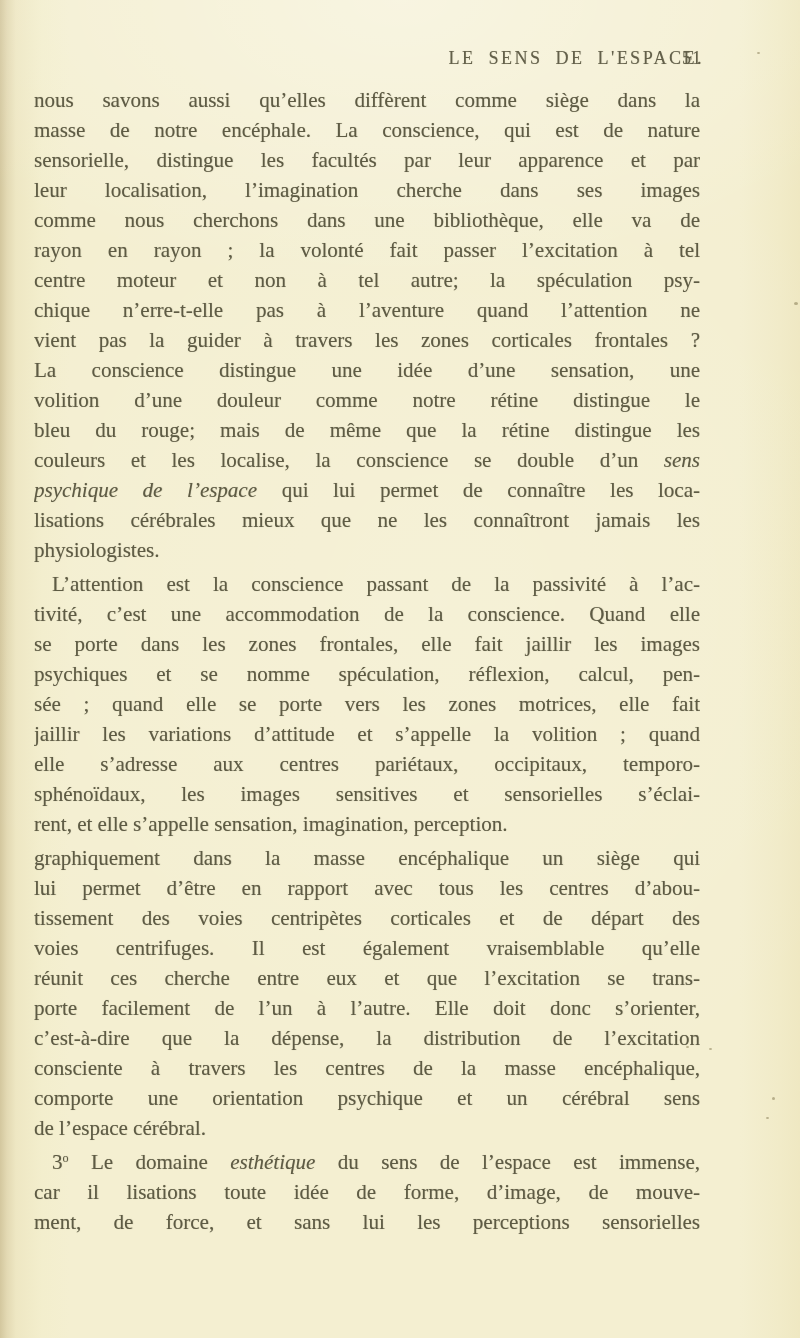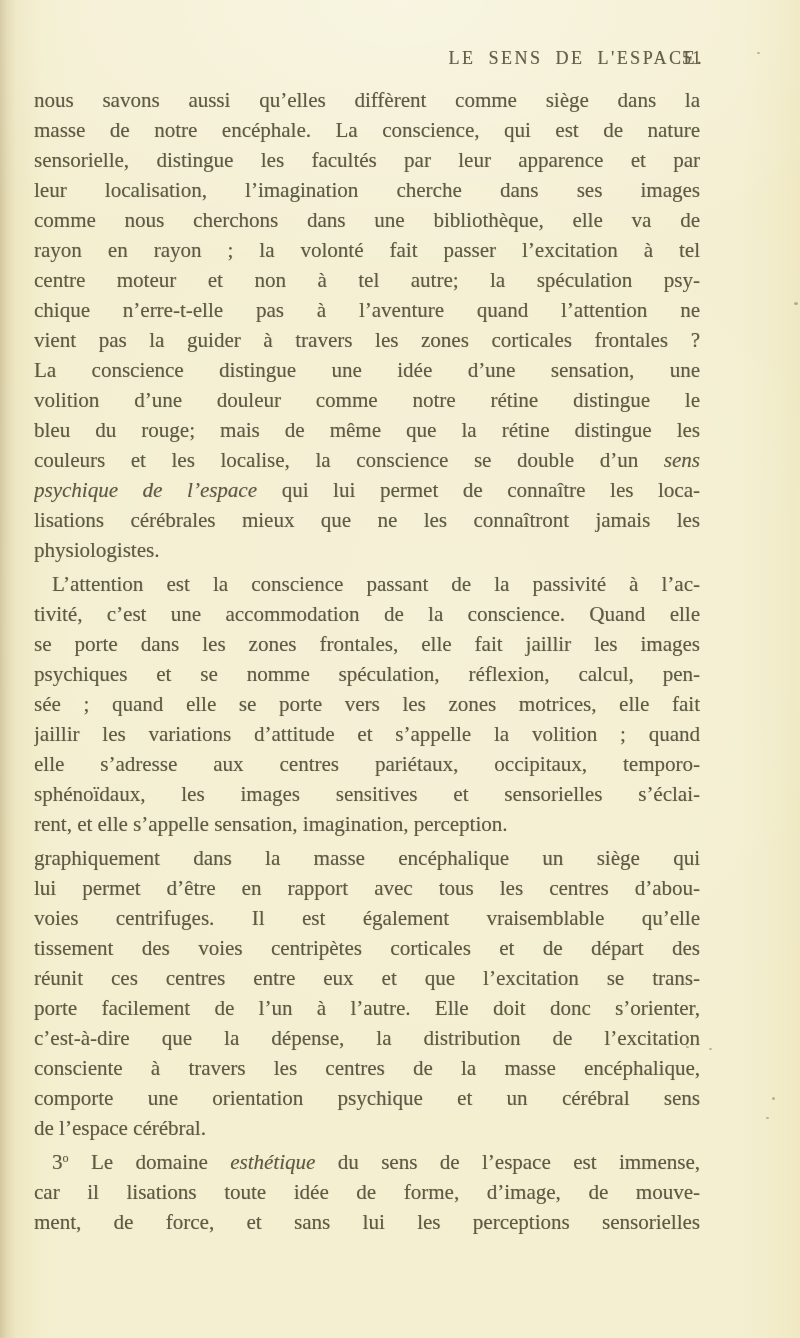--- a/index.html
+++ b/index.html
@@ -107,23 +107,23 @@
         <div class="line"><span>psychiques et se nomme spéculation, réflexion, calcul, pen-</span></div>
         <div class="line"><span>sée ; quand elle se porte vers les zones motrices, elle fait</span></div>
         <div class="line"><span>jaillir les variations d’attitude et s’appelle la volition ; quand</span></div>
         <div class="line"><span>elle s’adresse aux centres pariétaux, occipitaux, temporo-</span></div>
         <div class="line"><span>sphénoïdaux, les images sensitives et sensorielles s’éclai-</span></div>
         <div class="line endline"><span>rent, et elle s’appelle sensation, imagination, perception.</span></div>
       </div>
       <div class="paragraph">
         <div class="line"><span>graphiquement dans la masse encéphalique un siège qui</span></div>
         <div class="line"><span>lui permet d’être en rapport avec tous les centres d’abou-</span></div>
+        <div class="line"><span>tissement des voies centripètes corticales et de départ des</span></div>
         <div class="line"><span>voies centrifuges. Il est également vraisemblable qu’elle</span></div>
-        <div class="line"><span>tissement des voies centripètes corticales et de départ des</span></div>
-        <div class="line"><span>réunit ces centres entre eux et que l’excitation se trans-</span></div>
+        <div class="line"><span>réunit ces cherche entre eux et que l’excitation se trans-</span></div>
         <div class="line"><span>porte facilement de l’un à l’autre. Elle doit donc s’orienter,</span></div>
         <div class="line"><span>c’est-à-dire que la dépense, la distribution de l’excitation</span></div>
         <div class="line"><span>consciente à travers les centres de la masse encéphalique,</span></div>
         <div class="line"><span>comporte une orientation psychique et un cérébral sens</span></div>
         <div class="line endline"><span>de l’espace cérébral.</span></div>
       </div>
       <div class="paragraph">
         <div class="line indent"><span>3</span><sup>o</sup><span> Le domaine </span><i>esthétique</i><span> du sens de l’espace est immense,</span></div>
         <div class="line"><span>car il lisations toute idée de forme, d’image, de mouve-</span></div>
         <div class="line"><span>ment, de force, et sans lui les perceptions sensorielles</span></div>

